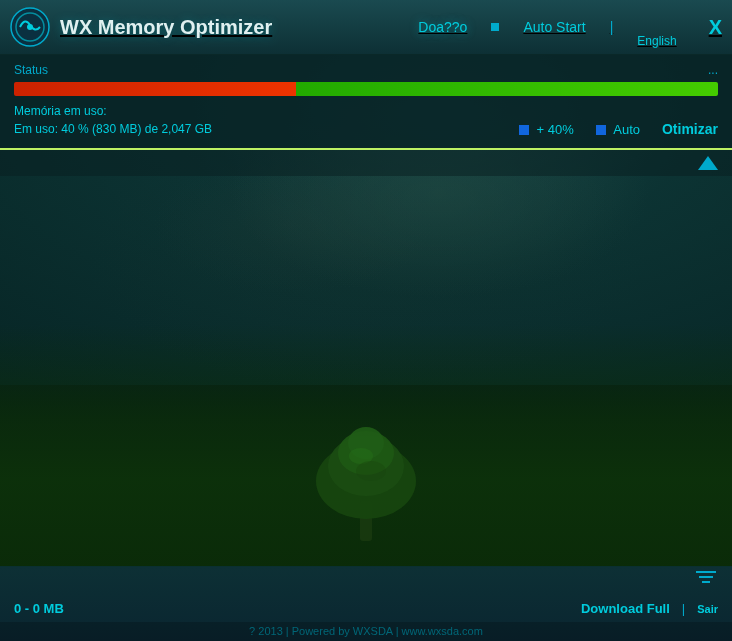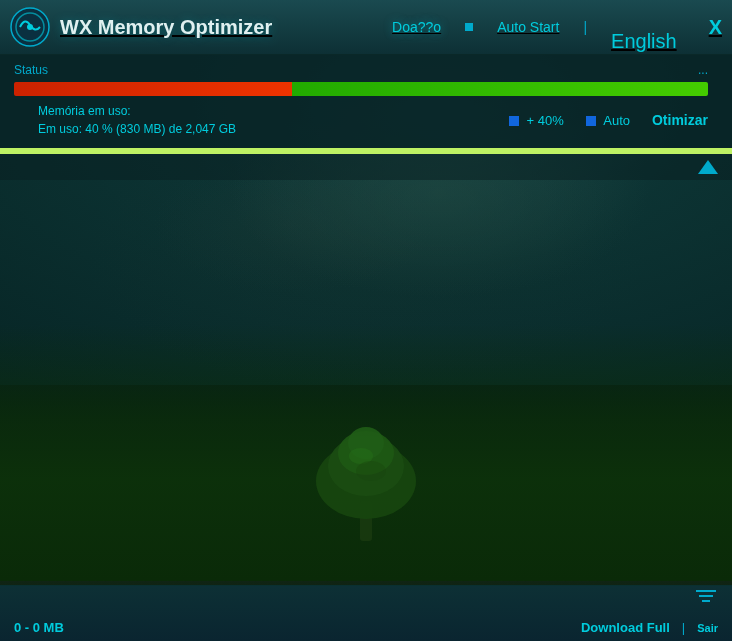--- a/index.html
+++ b/index.html
@@ -137,40 +137,40 @@
     }
 
     .nav-pipe {
       color: #00aacc;
       font-size: 14px;
       margin: 0 4px;
     }
 
     .nav-language {
       color: #00ccdd;
-      font-size: 20px;
+      font-size: 12px;
       cursor: pointer;
       margin-top: 28px;
     }
 
     .close-btn {
       color: #00ccdd;
       font-size: 20px;
       margin-left: 12px;
       cursor: pointer;
       font-weight: bold;
     }
 
     
     .status-panel {
       position: relative;
       z-index: 10;
       background: rgba(8, 35, 38, 0.85);
-      padding: 8px 24px 10px 14px;
-      border-bottom: 6px solid #bef264;
+      padding: 8px 14px 10px 14px;
+      border-bottom: 2px solid #bef264;
     }
 
     .status-header {
       display: flex;
       align-items: center;
       justify-content: space-between;
       margin-bottom: 5px;
     }
 
     .status-label {
@@ -199,23 +199,22 @@
       background: linear-gradient(90deg, #cc2200, #ee3300);
     }
 
     .progress-green {
       height: 100%;
       background: linear-gradient(90deg, #22aa00, #44cc00);
     }
 
     .memory-info-row {
       display: flex;
-      align-items: center;
+      align-items: flex-end;
       justify-content: space-between;
-      margin-left: 24px;
     }
 
     .memory-text-block {
       color: #00ccdd;
       font-size: 12px;
       line-height: 1.5;
     }
 
     .memory-controls {
       display: flex;
@@ -432,13 +431,16 @@
 
   <div class="bottom-main">
     <span class="bottom-memory-range">0 - 0 MB</span>
     <div class="bottom-right">
       <span class="download-full">Download Full</span>
       <span class="bottom-pipe">|</span>
       <span class="sair-btn">Sair</span>
     </div>
   </div>
 
+  <div class="copyright-bar">
+    <span>? 2013 | Powered by WXSDA | www.wxsda.com</span>
+  </div>
 </div>
 
 </body></html>

